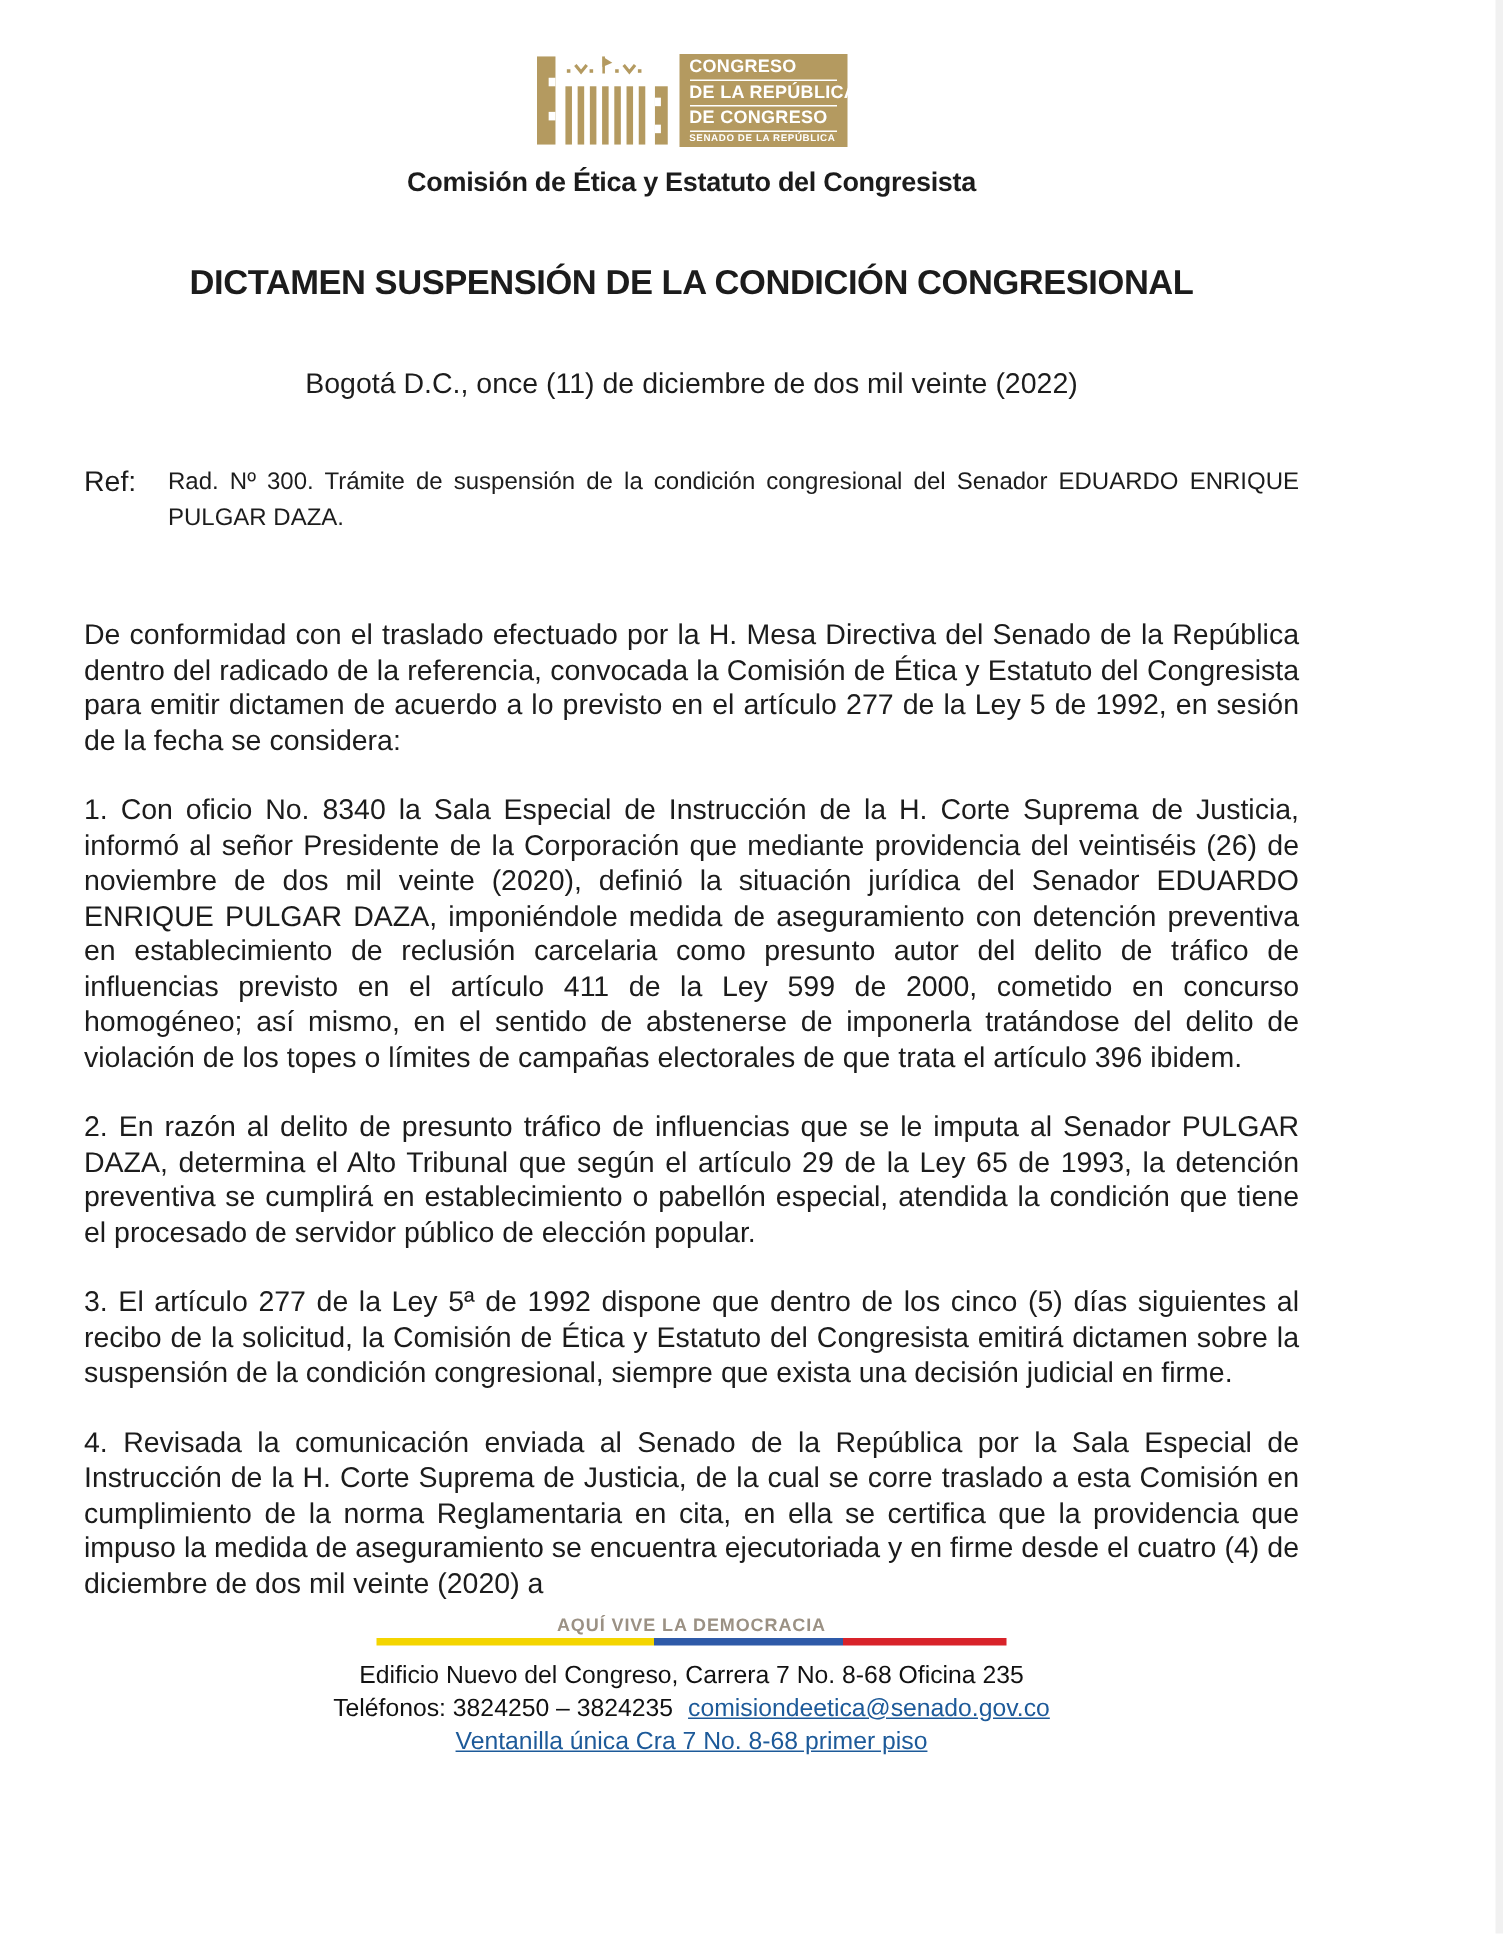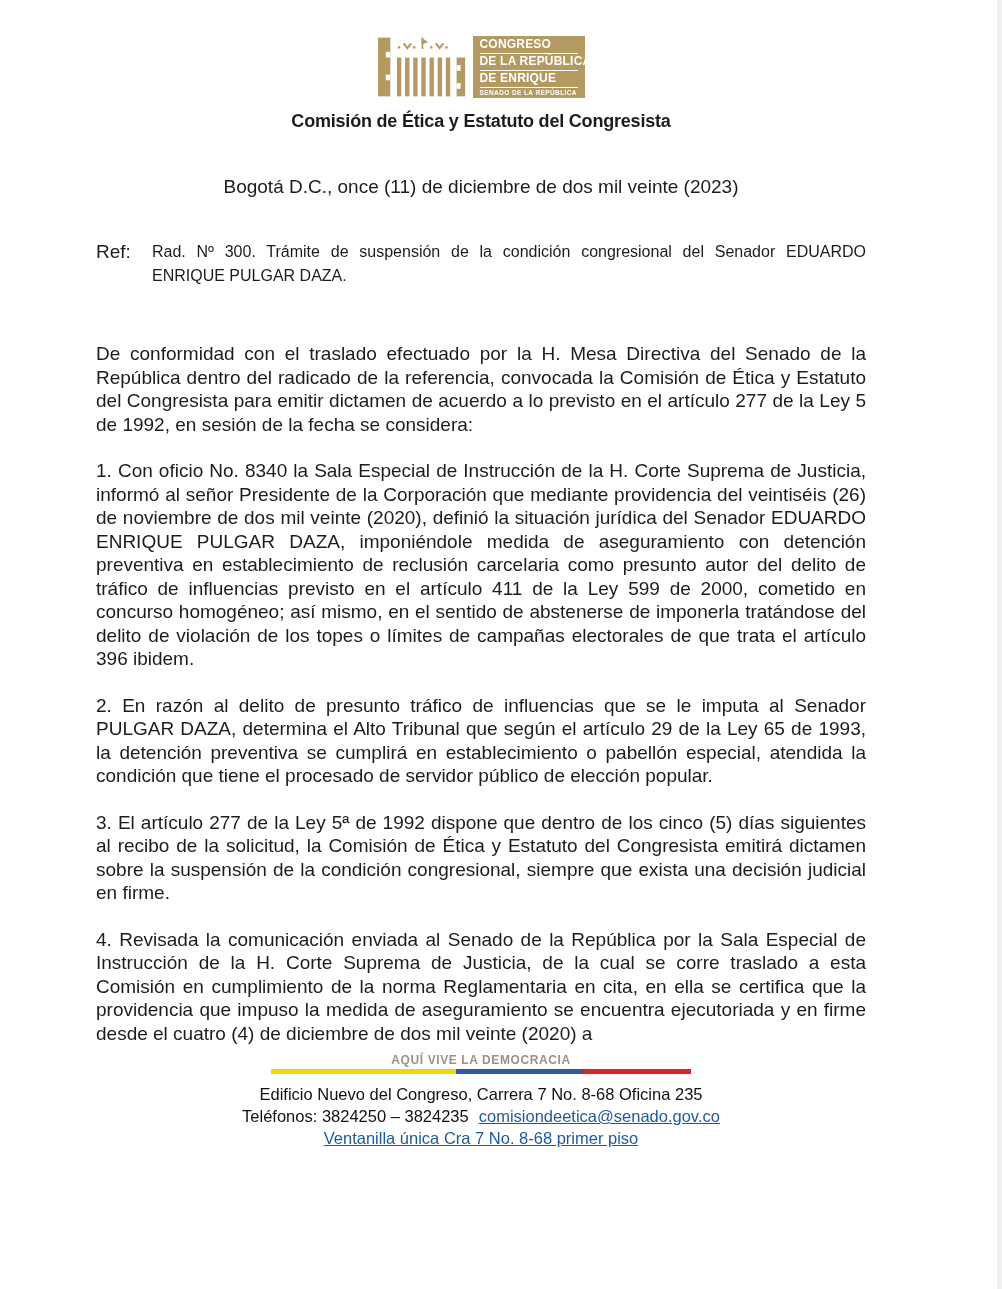--- a/index.html
+++ b/index.html
@@ -12,21 +12,21 @@
     --slogan:#9b9184;
   }
   *{margin:0;padding:0;box-sizing:border-box;}
   html,body{background:#ffffff;}
   body{
     width:1002px;height:1289px;position:relative;overflow:hidden;
     font-family:"Liberation Sans","DejaVu Sans",sans-serif;
     color:var(--ink);
   }
   .edge-shadow{position:absolute;top:0;right:0;width:5px;height:100%;background:#f1f1f1;}
-  .page{width:1002px;height:1105px;padding:36px 136px 0 96px;}
+  .page{width:1002px;height:1105px;padding:36px 136px 0 56px;}
 
   
   .doc-header{text-align:center;}
   .logo{display:inline-flex;align-items:stretch;gap:5px;height:62px;vertical-align:top;}
   .logo-mark{width:90px;height:62px;display:block;}
   .logo-textbox{
     background:var(--gold);color:#fff;text-align:left;
     width:112px;padding:4px 7px 3px 7px;display:flex;flex-direction:column;justify-content:center;
   }
   .logo-textbox .lt{
@@ -106,31 +106,32 @@
         <g fill="#ffffff">
           <rect x="8.2" y="15" width="4.8" height="6"></rect>
           <rect x="8.2" y="39" width="4.8" height="6"></rect>
           <rect x="83" y="29" width="4.2" height="6"></rect>
           <rect x="83" y="48" width="4.2" height="6"></rect>
         </g>
       </svg>
       <div class="logo-textbox">
         <div class="lt">CONGRESO</div>
         <div class="lt">DE LA REPÚBLICA</div>
-        <div class="lt">DE ENRIQUE</div>
+        <div class="lt">DE CONGRESO</div>
         <div class="lt small">SENADO DE LA REPÚBLICA</div>
       </div>
     </div>
     <div class="commission">Comisión de Ética y Estatuto del Congresista</div>
   </div>
 
   <h1 class="title">
+    <div>DICTAMEN SUSPENSIÓN DE LA CONDICIÓN CONGRESIONAL</div>
   </h1>
 
-  <div class="dateline">Bogotá D.C., once (11) de diciembre de dos mil veinte (2023)</div>
+  <div class="dateline">Bogotá D.C., once (11) de diciembre de dos mil veinte (2022)</div>
 
   <div class="ref">
     <span class="ref-label">Ref:</span>
     <p class="ref-text">Rad. Nº 300. Trámite de suspensión de la condición congresional del Senador EDUARDO ENRIQUE PULGAR DAZA.</p>
   </div>
 
   <main class="body">
     <p>De conformidad con el traslado efectuado por la H. Mesa Directiva del Senado de la República dentro del radicado de la referencia, convocada la Comisión de Ética y Estatuto del Congresista para emitir dictamen de acuerdo a lo previsto en el artículo 277 de la Ley 5 de 1992, en sesión de la fecha se considera:</p>
     <p>1. Con oficio No. 8340 la Sala Especial de Instrucción de la H. Corte Suprema de Justicia, informó al señor Presidente de la Corporación que mediante providencia del veintiséis (26) de noviembre de dos mil veinte (2020), definió la situación jurídica del Senador EDUARDO ENRIQUE PULGAR DAZA, imponiéndole medida de aseguramiento con detención preventiva en establecimiento de reclusión carcelaria como presunto autor del delito de tráfico de influencias previsto en el artículo 411 de la Ley 599 de 2000, cometido en concurso homogéneo; así mismo, en el sentido de abstenerse de imponerla tratándose del delito de violación de los topes o límites de campañas electorales de que trata el artículo 396 ibidem.</p>
     <p>2. En razón al delito de presunto tráfico de influencias que se le imputa al Senador PULGAR DAZA, determina el Alto Tribunal que según el artículo 29 de la Ley 65 de 1993, la detención preventiva se cumplirá en establecimiento o pabellón especial, atendida la condición que tiene el procesado de servidor público de elección popular.</p>

